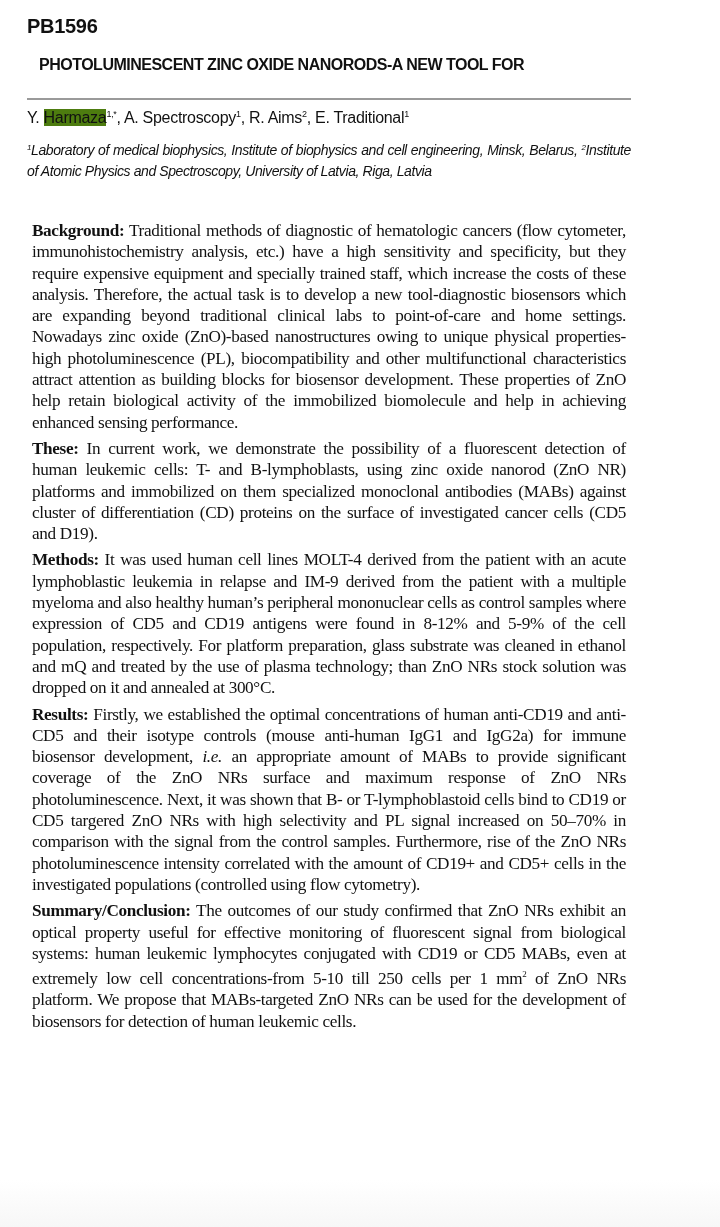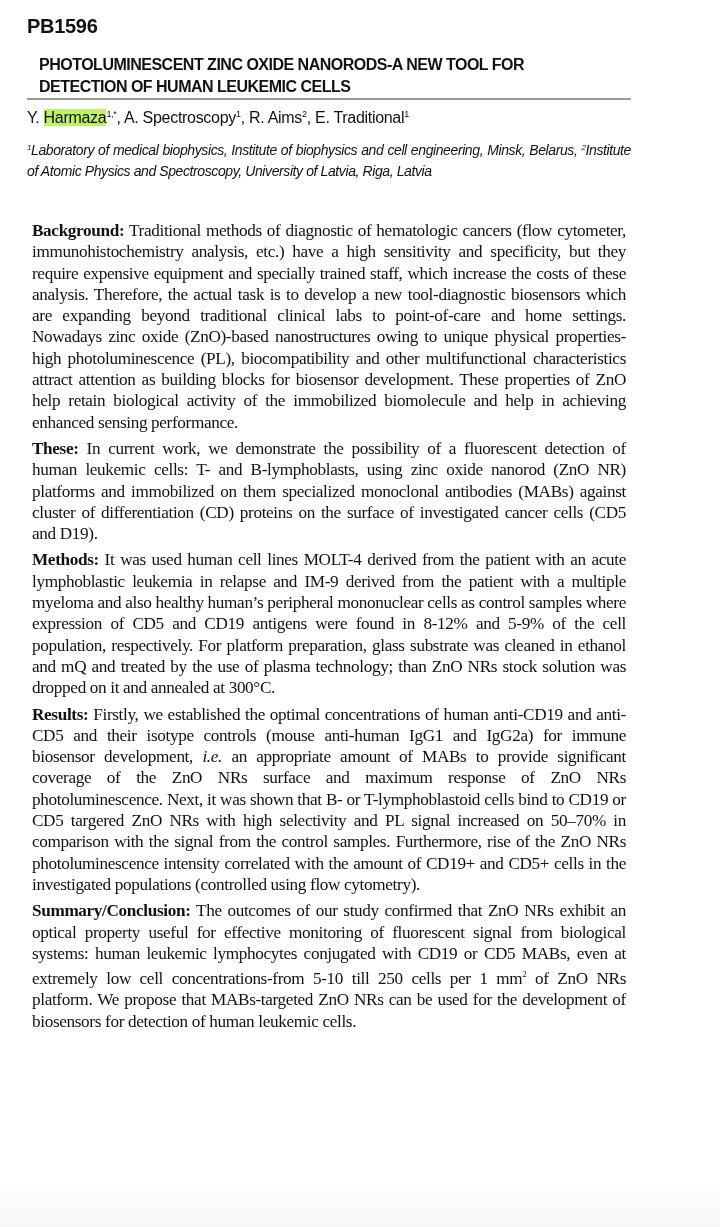--- a/index.html
+++ b/index.html
@@ -23,21 +23,21 @@
   .rule {
     position: absolute; top: 98px; left: 27px; width: 604px; height: 2px;
     background: #9a9a9a;
   }
   .authors {
     position: absolute; top: 109px; left: 27px; width: 610px;
     font-family: "Liberation Sans", sans-serif; font-size: 16px;
     letter-spacing: -0.3px;
   }
   .authors sup { font-size: 9px; vertical-align: 6px; }
-  .hl { background: #bef264; }
+  .hl { background: #4d7c0f; }
   .affil {
     position: absolute; top: 138px; left: 27px; width: 604px;
     font-family: "Liberation Sans", sans-serif; font-style: italic;
     font-size: 14px; line-height: 20.5px; text-align: justify;
     letter-spacing: -0.4px;
   }
   .affil sup { font-size: 8px; vertical-align: 5px; }
   .body {
     position: absolute; top: 215px; left: 27px; width: 604px;
     font-family: "Liberation Serif", serif; font-size: 17.2px;
@@ -49,21 +49,20 @@
   .body sup { font-size: 9px; vertical-align: 7px; }
 </style>
 </head>
 <body>
 
 <div class="page">
   <div class="abstract-id">PB1596</div>
 
   <h1 class="title">
     <span>PHOTOLUMINESCENT ZINC OXIDE NANORODS-A NEW TOOL FOR</span><br>
-    <span>DETECTION OF HUMAN LEUKEMIC CELLS</span>
   </h1>
 
   <div class="rule"></div>
 
   <div class="authors">
     <span>Y. </span><span class="hl">Harmaza</span><sup>1,*</sup><span>, A. </span><span>Spectroscopy</span><sup>1</sup><span>, R. </span><span>Aims</span><sup>2</sup><span>, E. </span><span>Traditional</span><sup>1</sup>
   </div>
 
   <div class="affil">
     <sup>1</sup><span>Laboratory of medical biophysics, Institute of biophysics and cell engineering, Minsk, Belarus, </span><sup>2</sup><span>Institute of Atomic Physics and Spectroscopy, University of Latvia, Riga, Latvia</span>

